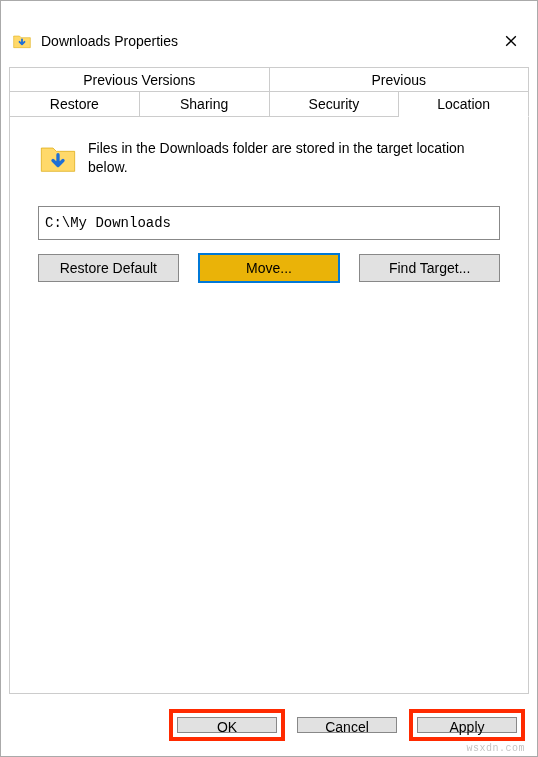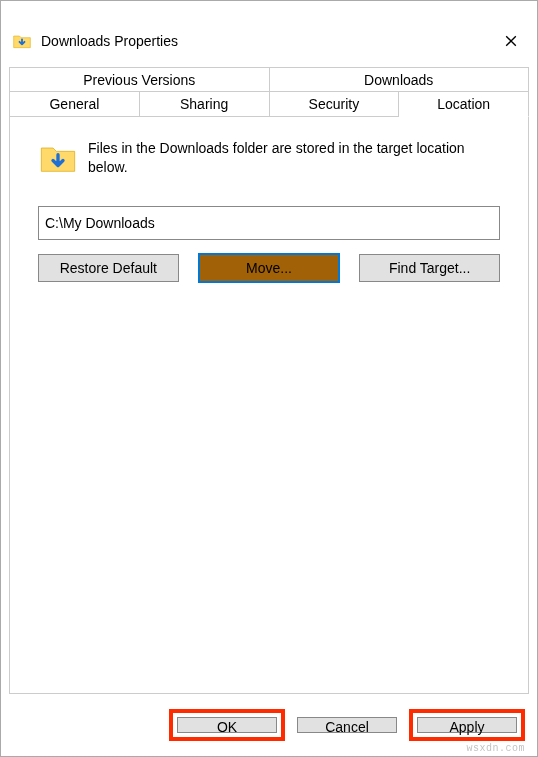--- a/index.html
+++ b/index.html
@@ -115,21 +115,21 @@
     line-height: 1.35;
     margin: 34px 0 0 0;
   }
 
   .path-input {
     width: 100%;
     box-sizing: border-box;
     margin-top: 28px;
     padding: 16px 6px;
     font-size: 14px;
-    font-family: Liberation Sans, sans-serif;
+    font-family: Liberation Mono, monospace;
     border: 1px solid #888;
     outline: none;
     height: 28px;
   }
 
   .action-row {
     display: flex;
     gap: 20px;
     margin-top: 14px;
   }
@@ -139,21 +139,21 @@
     border: 1px solid #888;
     background: #e1e1e1;
     font-size: 14px;
     font-family: inherit;
     cursor: default;
     padding: 0;
   }
   .btn.focused {
     outline: 2px solid #0078d7;
     outline-offset: -1px;
-    background: #a16207;
+    background: #eab308;
   }
 
   
   .footer {
     height: 62px;
     flex-shrink: 0;
     display: flex;
     align-items: center;
     justify-content: flex-end;
     gap: 12px;
@@ -207,24 +207,24 @@
           <path d="M1 1 L9 9 M9 1 L1 9" stroke="currentColor" stroke-width="1.1"></path>
         </svg>
     </div>
   </div>
 
   <div class="body-area">
 
     <div class="tab-rows">
       <div class="tab-row row-top">
         <div class="tab">Previous Versions</div>
-        <div class="tab">Downloads</div>
+        <div class="tab">Previous</div>
       </div>
       <div class="tab-row row-bottom">
-        <div class="tab">General</div>
+        <div class="tab">Restore</div>
         <div class="tab">Sharing</div>
         <div class="tab">Security</div>
         <div class="tab active">Location</div>
       </div>
     </div>
 
     <div class="tab-panel">
 
       <div class="intro-row">
         <span class="folder-icon">

